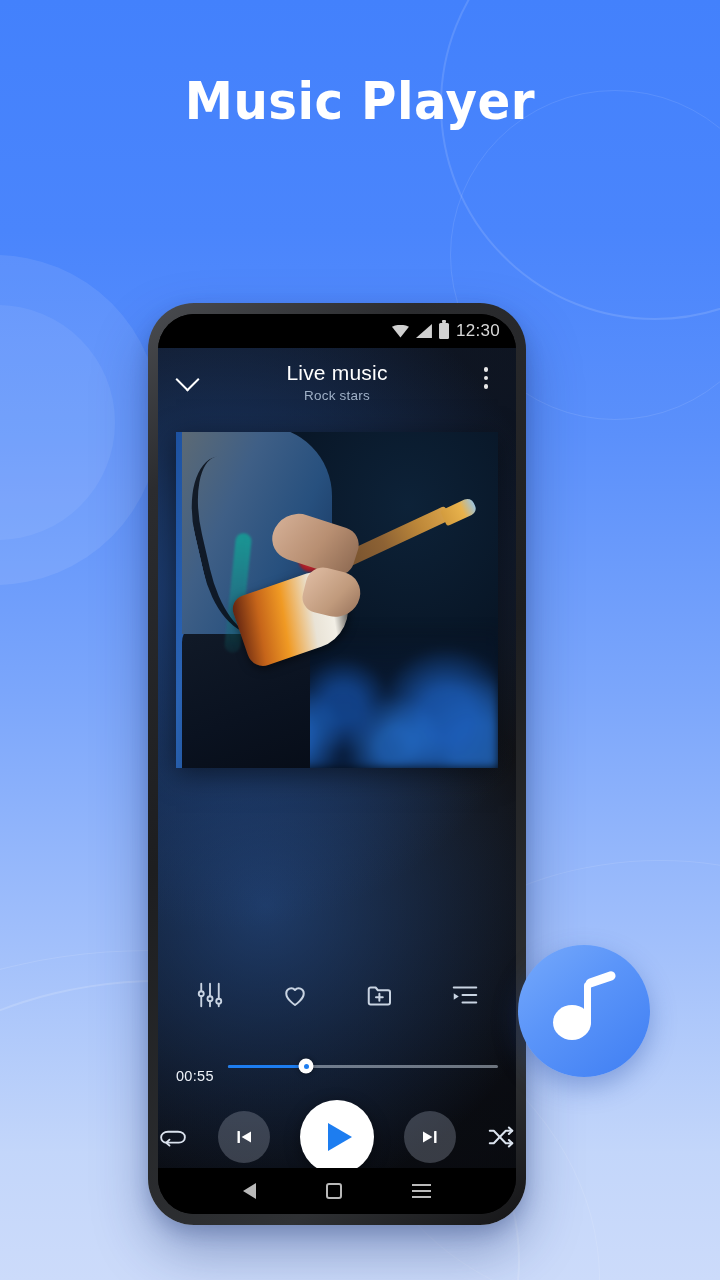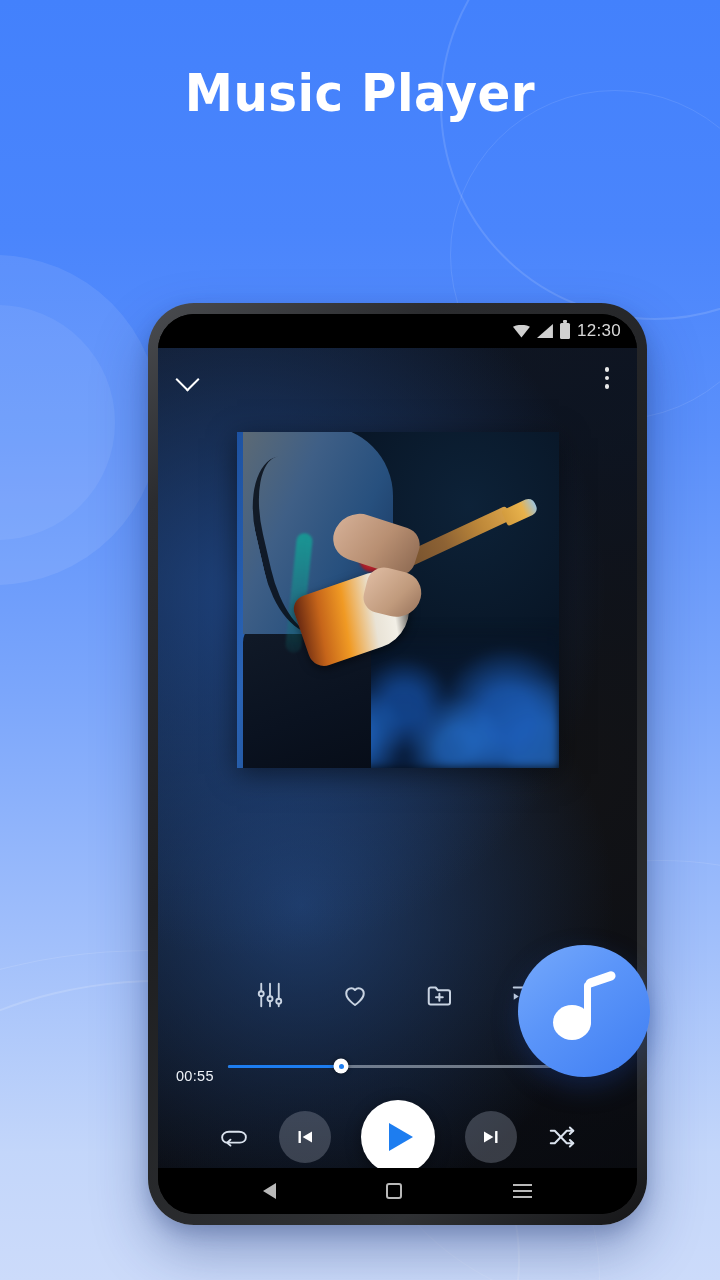--- a/index.html
+++ b/index.html
@@ -44,37 +44,37 @@
     width:900px; height:660px; border-radius:50%;
     border:1px solid rgba(255,255,255,0.12);
   }
   .deco-line {
     position:absolute; right:-240px; bottom:-40px;
     width:600px; height:460px; border-radius:50%;
     border:1px solid rgba(255,255,255,0.11);
   }
 
   
-  .headline-wrap { position:absolute; top:66px; left:0; right:0; text-align:center; z-index:3; }
+  .headline-wrap { position:absolute; top:74px; left:0; right:0; text-align:center; z-index:3; }
   .headline {
     font-size:52px; font-weight:bold; color:#ffffff;
     letter-spacing:0.5px; line-height:1.05;
     font-family:"DejaVu Sans", sans-serif;
     transform:scaleX(0.93); transform-origin:center;
   }
   .subhead {
     margin-top:22px; font-size:30px; color:#e3ecfd;
     font-weight:300; line-height:1.42; padding:0 60px;
     font-family:"Liberation Sans", sans-serif;
   }
 
   
   .phone {
     position:absolute; left:148px; top:303px;
-    width:499px; height:922px; border-radius:46px;
+    width:378px; height:922px; border-radius:46px;
     background:linear-gradient(145deg,#4a4c50 0%, #2b2c2f 16%, #1d1e20 48%, #2f3134 86%, #151517 100%);
     padding:11px 10px 11px 10px;
     box-shadow:0 26px 54px rgba(24,48,110,0.36), 0 8px 18px rgba(20,40,100,0.22);
     z-index:4;
   }
   .phone-inner {
     width:100%; height:100%; border-radius:36px; overflow:hidden;
     background:#000; position:relative;
   }
 
@@ -325,20 +325,22 @@
       <div class="ic-signal"></div>
       <div class="ic-batt"></div>
       <div class="st-clock">12:30</div>
     </div>
 
     <div class="app">
 
       <div class="app-header">
         <div class="chev"></div>
         <div class="head-center">
+          <div class="track-title">Live music</div>
+          <div class="track-sub">Rock stars</div>
         </div>
         <div class="kebab">
           <i></i>
           <i></i>
           <i></i>
         </div>
       </div>
 
       <div class="art-wrap">
         <div class="art">

